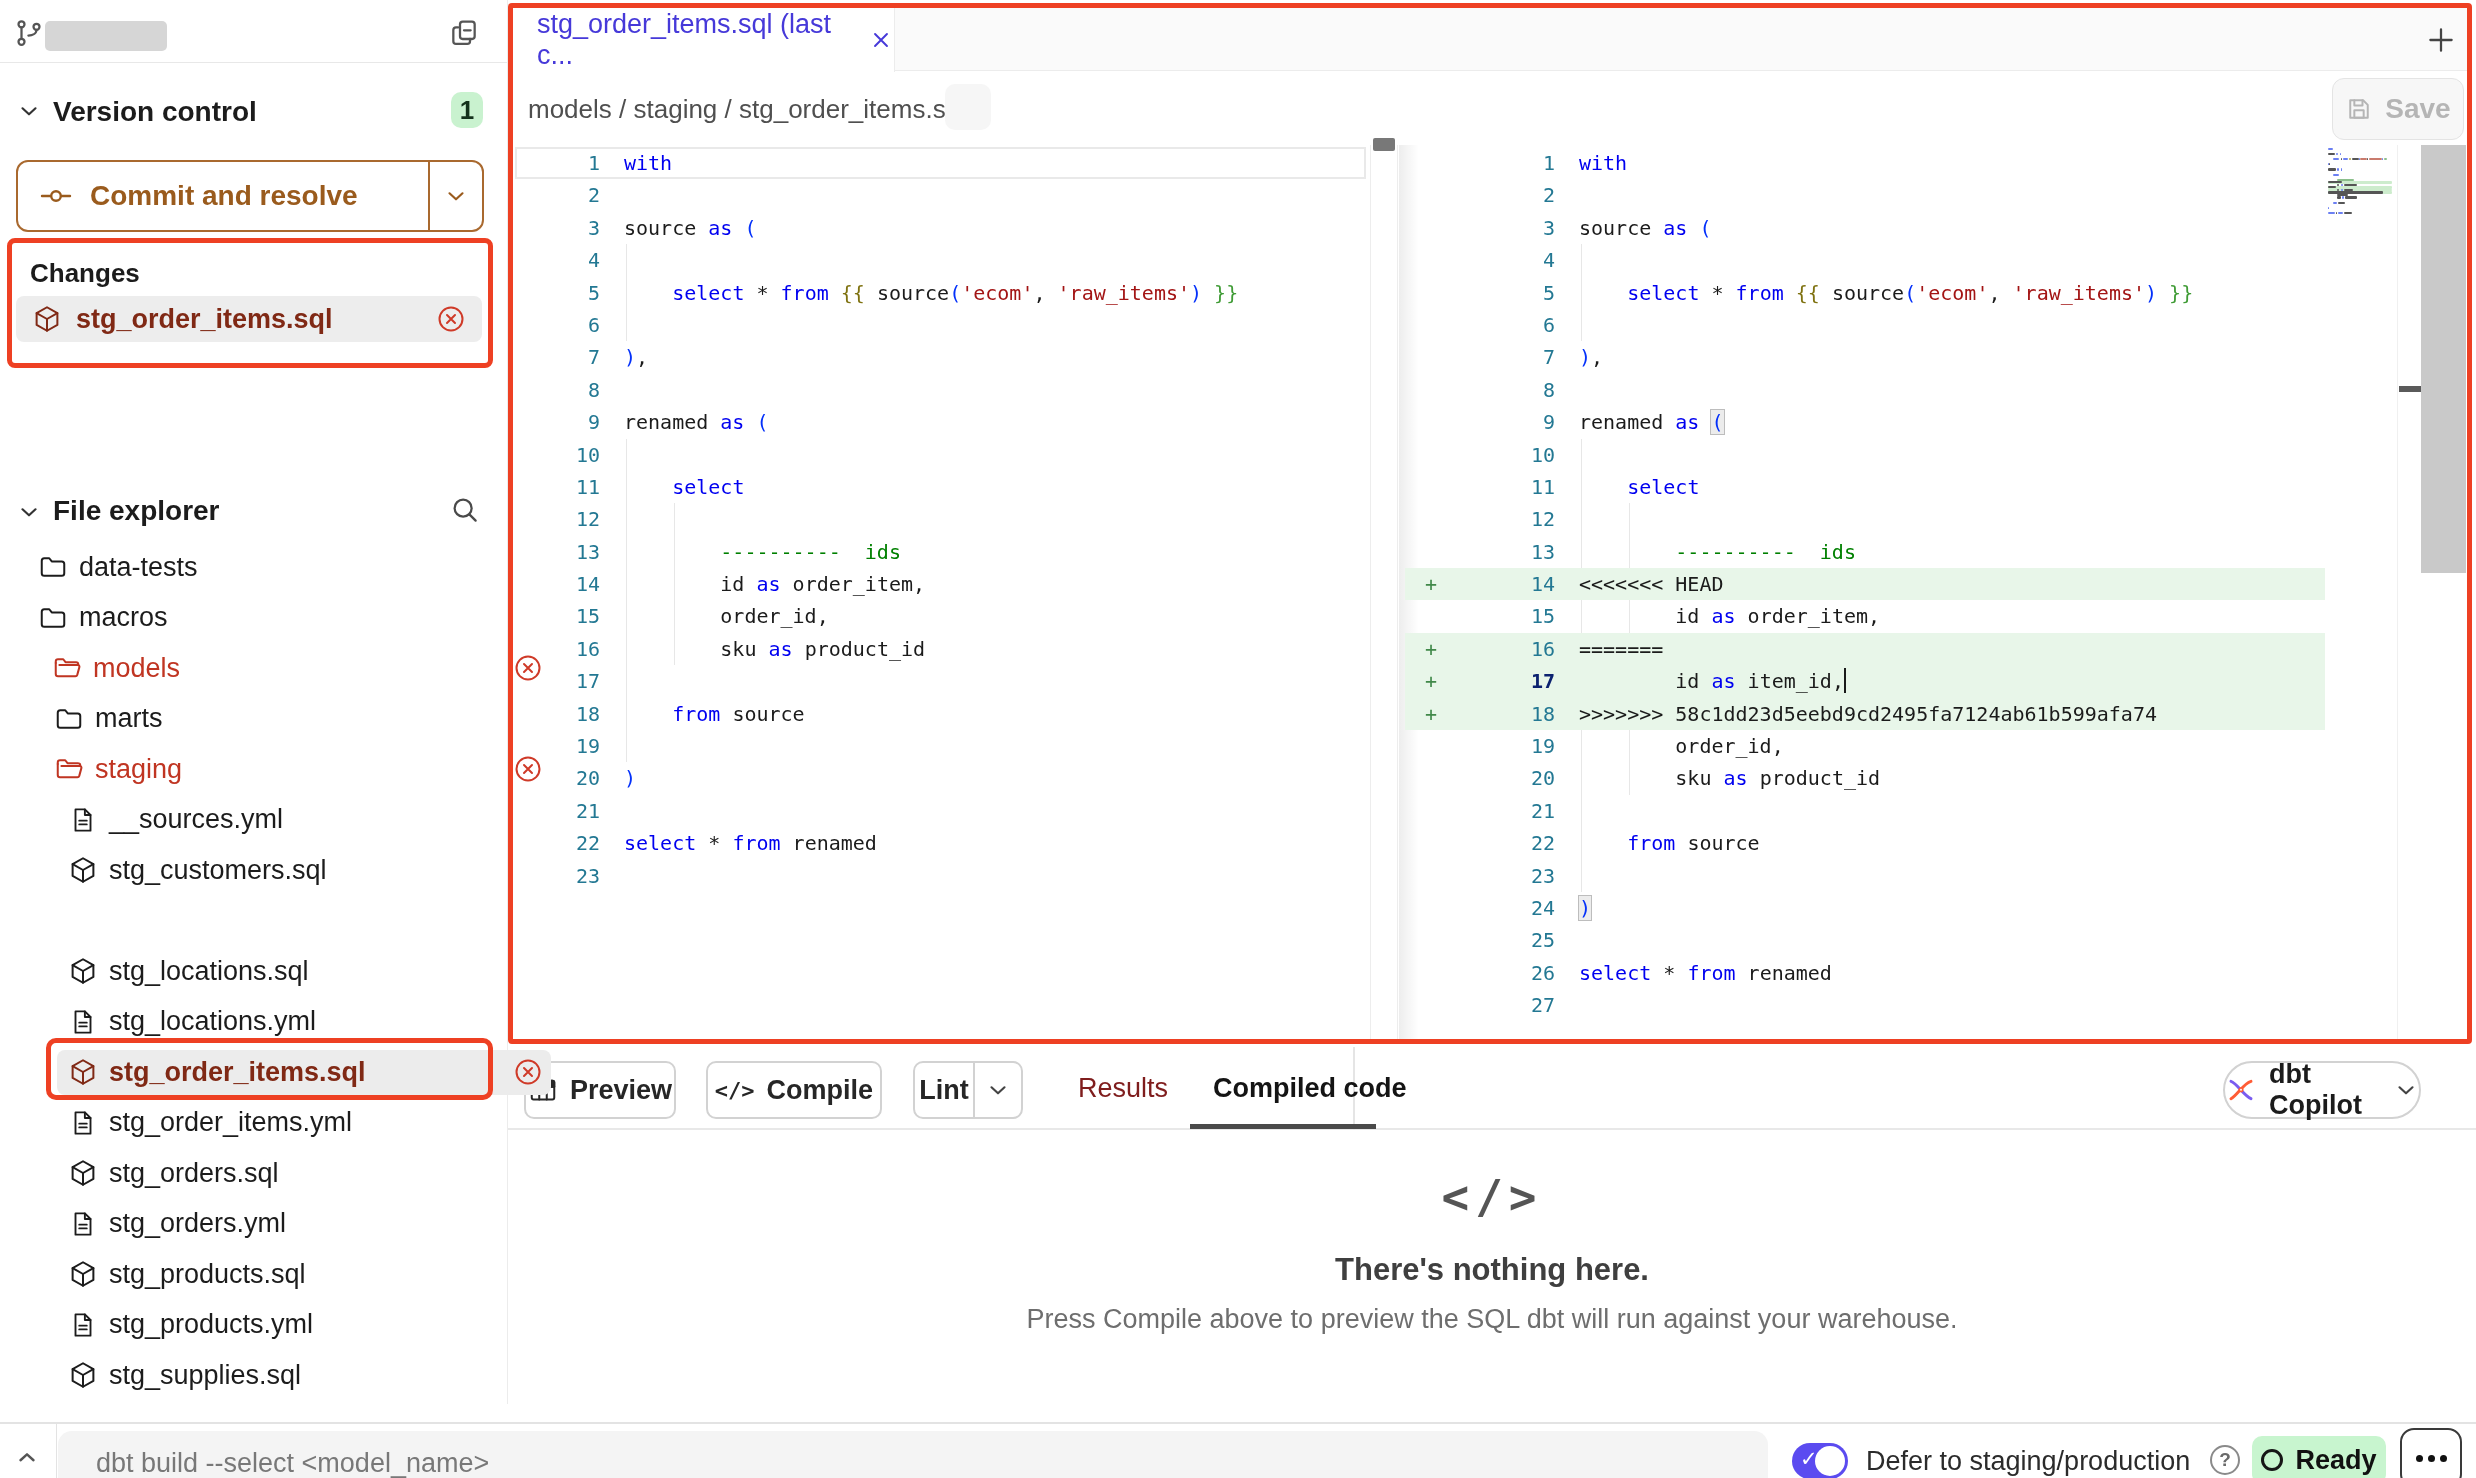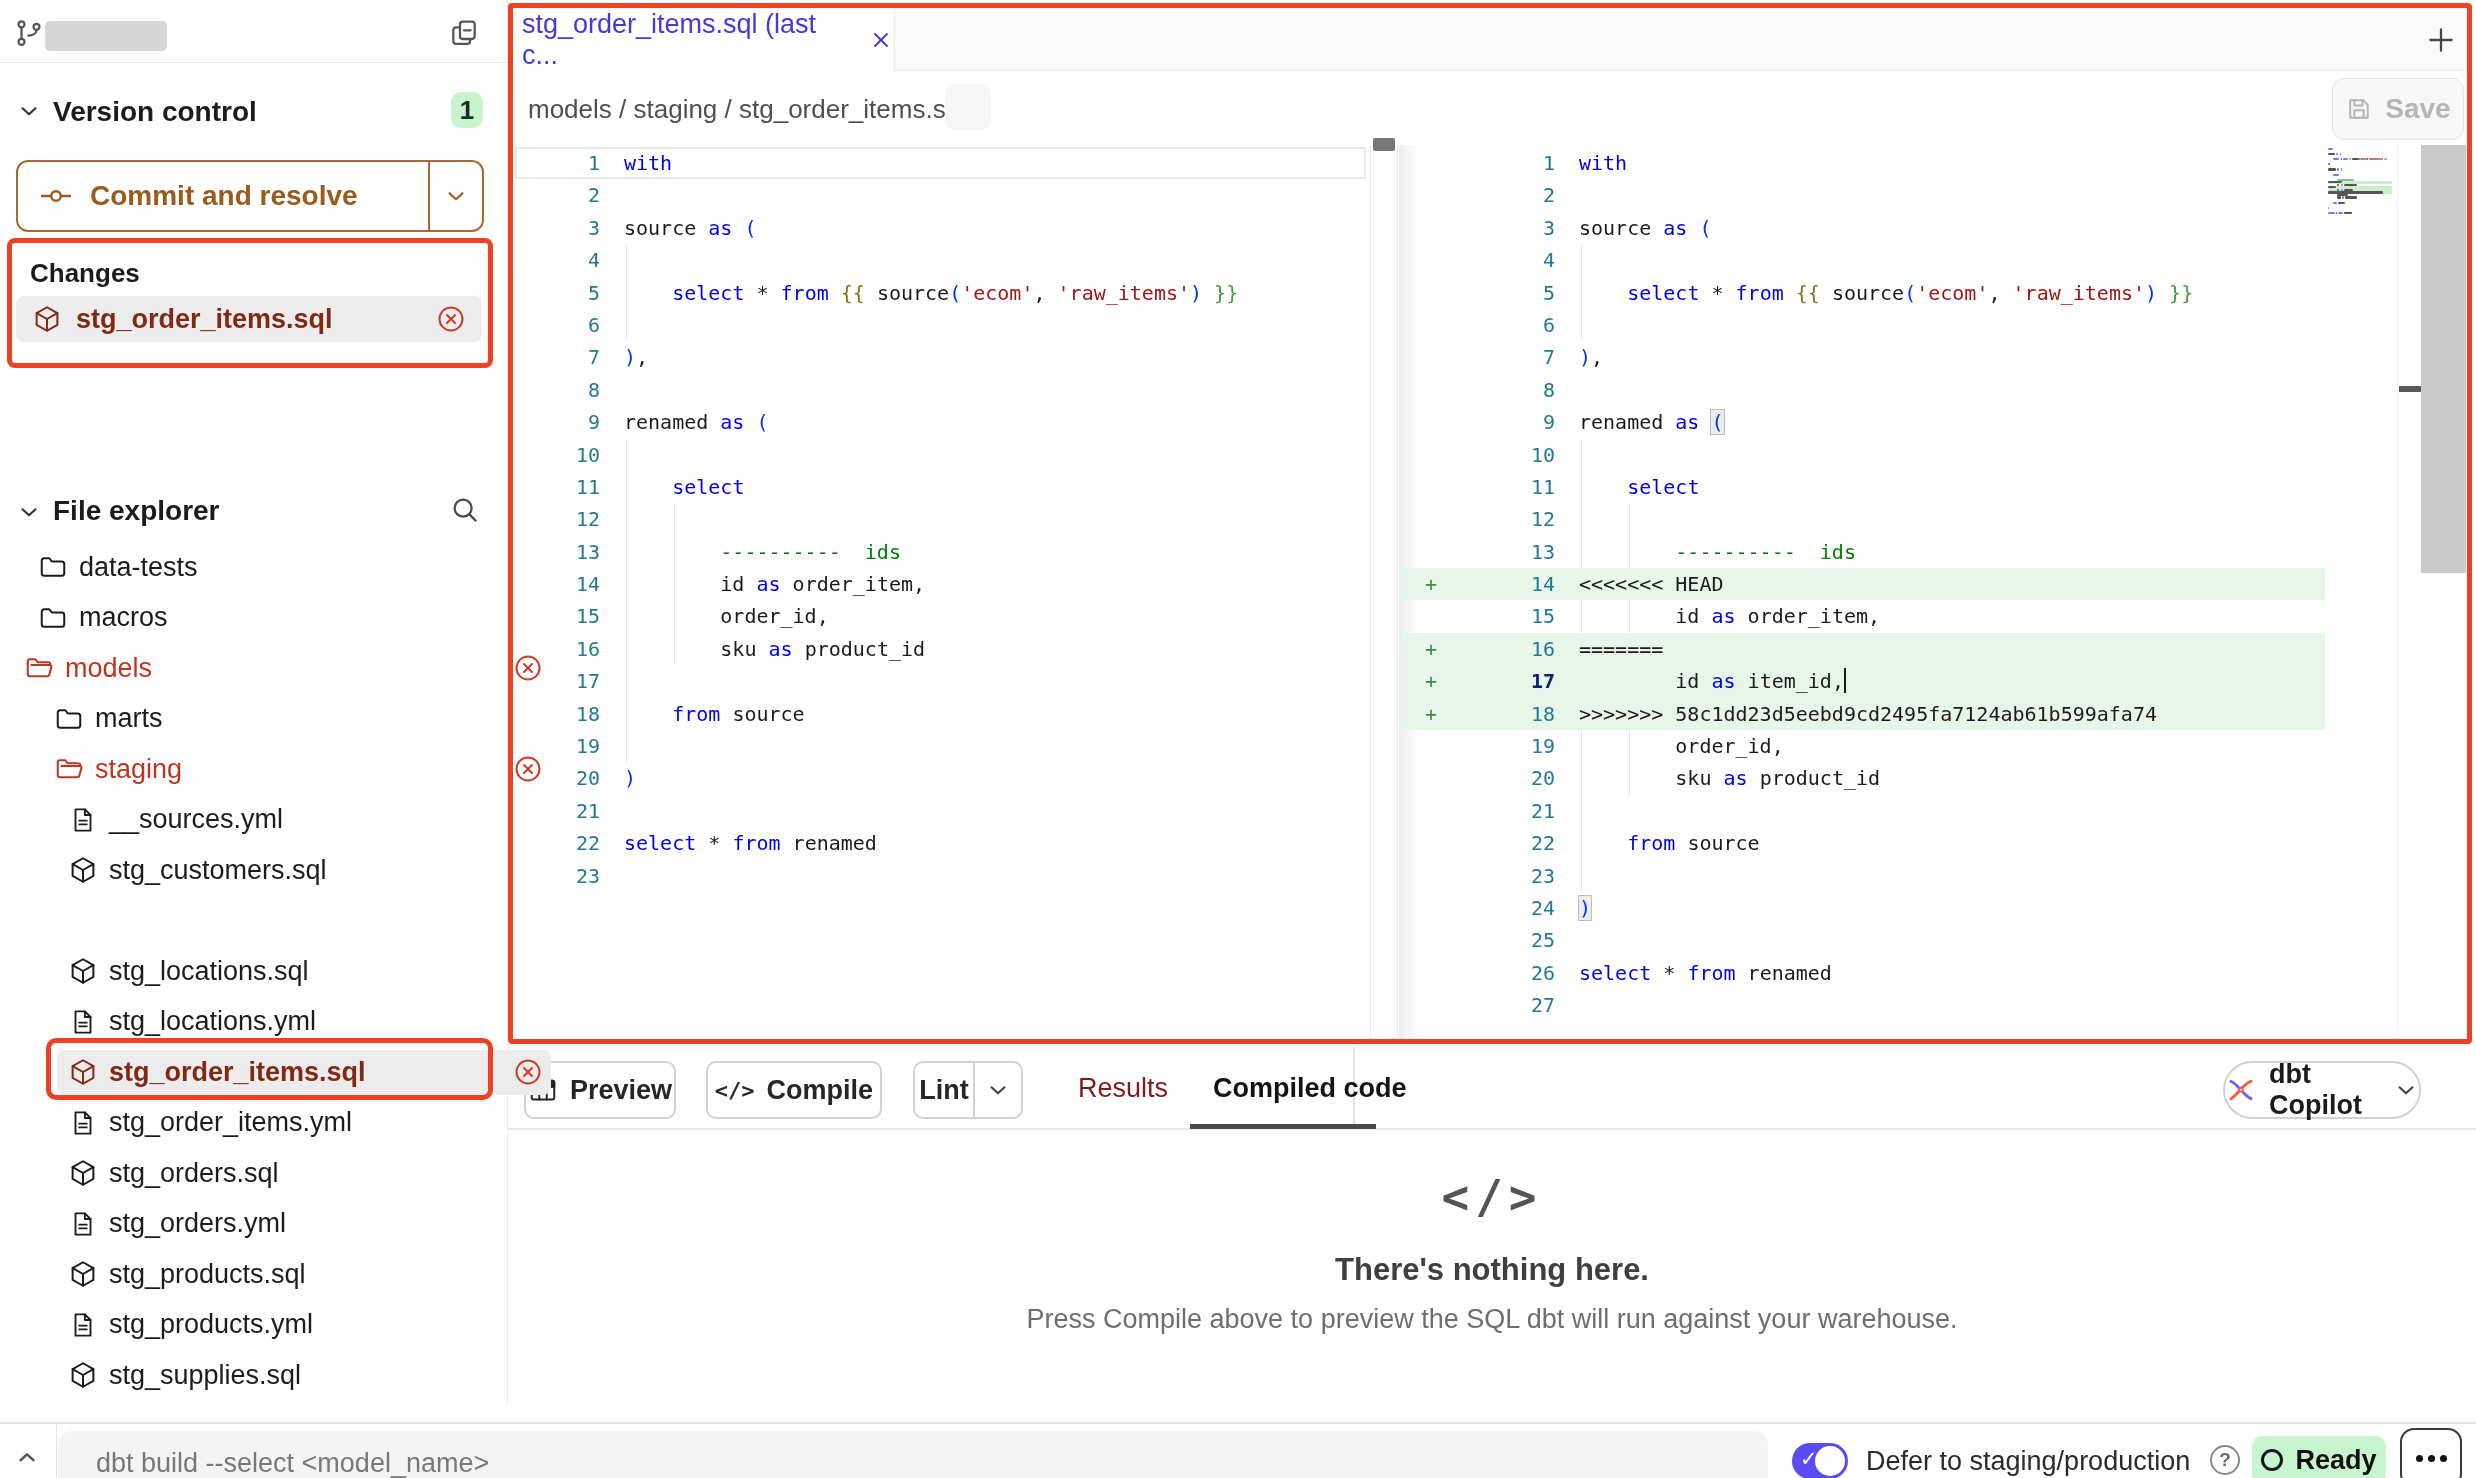--- a/index.html
+++ b/index.html
@@ -37,21 +37,21 @@
   .fx-row.sel{color:var(--sel-red,#802915);font-weight:600;}
   .fx-row .xc{position:absolute;right:34px;}
   .fx-selbg{position:absolute;left:57px;right:26px;top:3px;bottom:3px;background:#ececec;border-radius:8px;z-index:-1;}
 
   
   .anno{border:5px solid var(--anno,#ee4023);box-sizing:border-box;pointer-events:none;z-index:50;}
 
   
   #tabbar-rest{left:895px;top:8px;width:1573px;height:63px;background:#fafafa;border-bottom:1px solid #ececec;box-sizing:border-box;}
   #tab-active{left:513px;top:8px;width:382px;height:64px;background:#fff;border-right:1px solid #ececec;
-      display:flex;align-items:center;padding-left:9px;box-sizing:border-box;gap:14px;}
+      display:flex;align-items:center;padding-left:24px;box-sizing:border-box;gap:14px;}
   #tab-active .tlabel{color:var(--tab-indigo,#4639d9);font-size:27px;}
   #breadcrumb-row{left:513px;top:72px;width:1955px;height:73px;background:#fff;}
   #breadcrumb{position:absolute;left:15px;top:22px;font-size:26px;color:#4f4f4f;}
   #lineage-btn{position:absolute;left:432px;top:12px;width:46px;height:46px;border-radius:10px;
       background:#f6f6f6;display:flex;align-items:center;justify-content:center;color:#3c3c3c;}
   #save-btn{left:2332px;top:78px;width:132px;height:62px;border-radius:12px;background:#f7f7f7;
       border:1px solid #e4e4e4;display:flex;align-items:center;justify-content:center;gap:12px;
       color:#b5b5b5;font-size:28px;font-weight:600;box-sizing:border-box;}
 
   
@@ -215,21 +215,21 @@
           <span>data-tests</span>
         </div>
         <div class="fx-row" style="top: 50.5px; padding-left: 38px;">
           <span class="ic">
             <svg width="30" height="30" viewBox="0 0 24 24" fill="none" stroke="currentColor" stroke-width="1.6" stroke-linecap="round" stroke-linejoin="round">
               <path d="M3 7c0-1.1.9-2 2-2h4l2 2.5h8c1.1 0 2 .9 2 2V17c0 1.1-.9 2-2 2H5c-1.1 0-2-.9-2-2Z"></path>
             </svg>
           </span>
           <span>macros</span>
         </div>
-        <div class="fx-row mod" style="top: 101px; padding-left: 24px;">
+        <div class="fx-row mod" style="top: 101px; padding-left: 52px;">
           <span class="ic">
             <svg width="30" height="30" viewBox="0 0 24 24" fill="none" stroke="currentColor" stroke-width="1.6" stroke-linecap="round" stroke-linejoin="round">
               <path d="M3 8V6.8C3 5.8 3.8 5 4.8 5H9l1.8 2.3h8.4c1 0 1.8.8 1.8 1.8v.4"></path>
               <path d="M5.9 9.5h14.6c1 0 1.7.9 1.4 1.8l-1.7 6.2c-.2.6-.8 1-1.4 1H4.8C3.8 18.5 3 17.7 3 16.7V8"></path>
             </svg>
           </span>
           <span>models</span>
           <span class="ic xc" style="color: rgb(207, 58, 40);">
             <svg width="30" height="30" viewBox="0 0 24 24" fill="none" stroke="currentColor" stroke-width="1.6" stroke-linecap="round" stroke-linejoin="round">
               <circle cx="12" cy="12" r="9.2"></circle>

